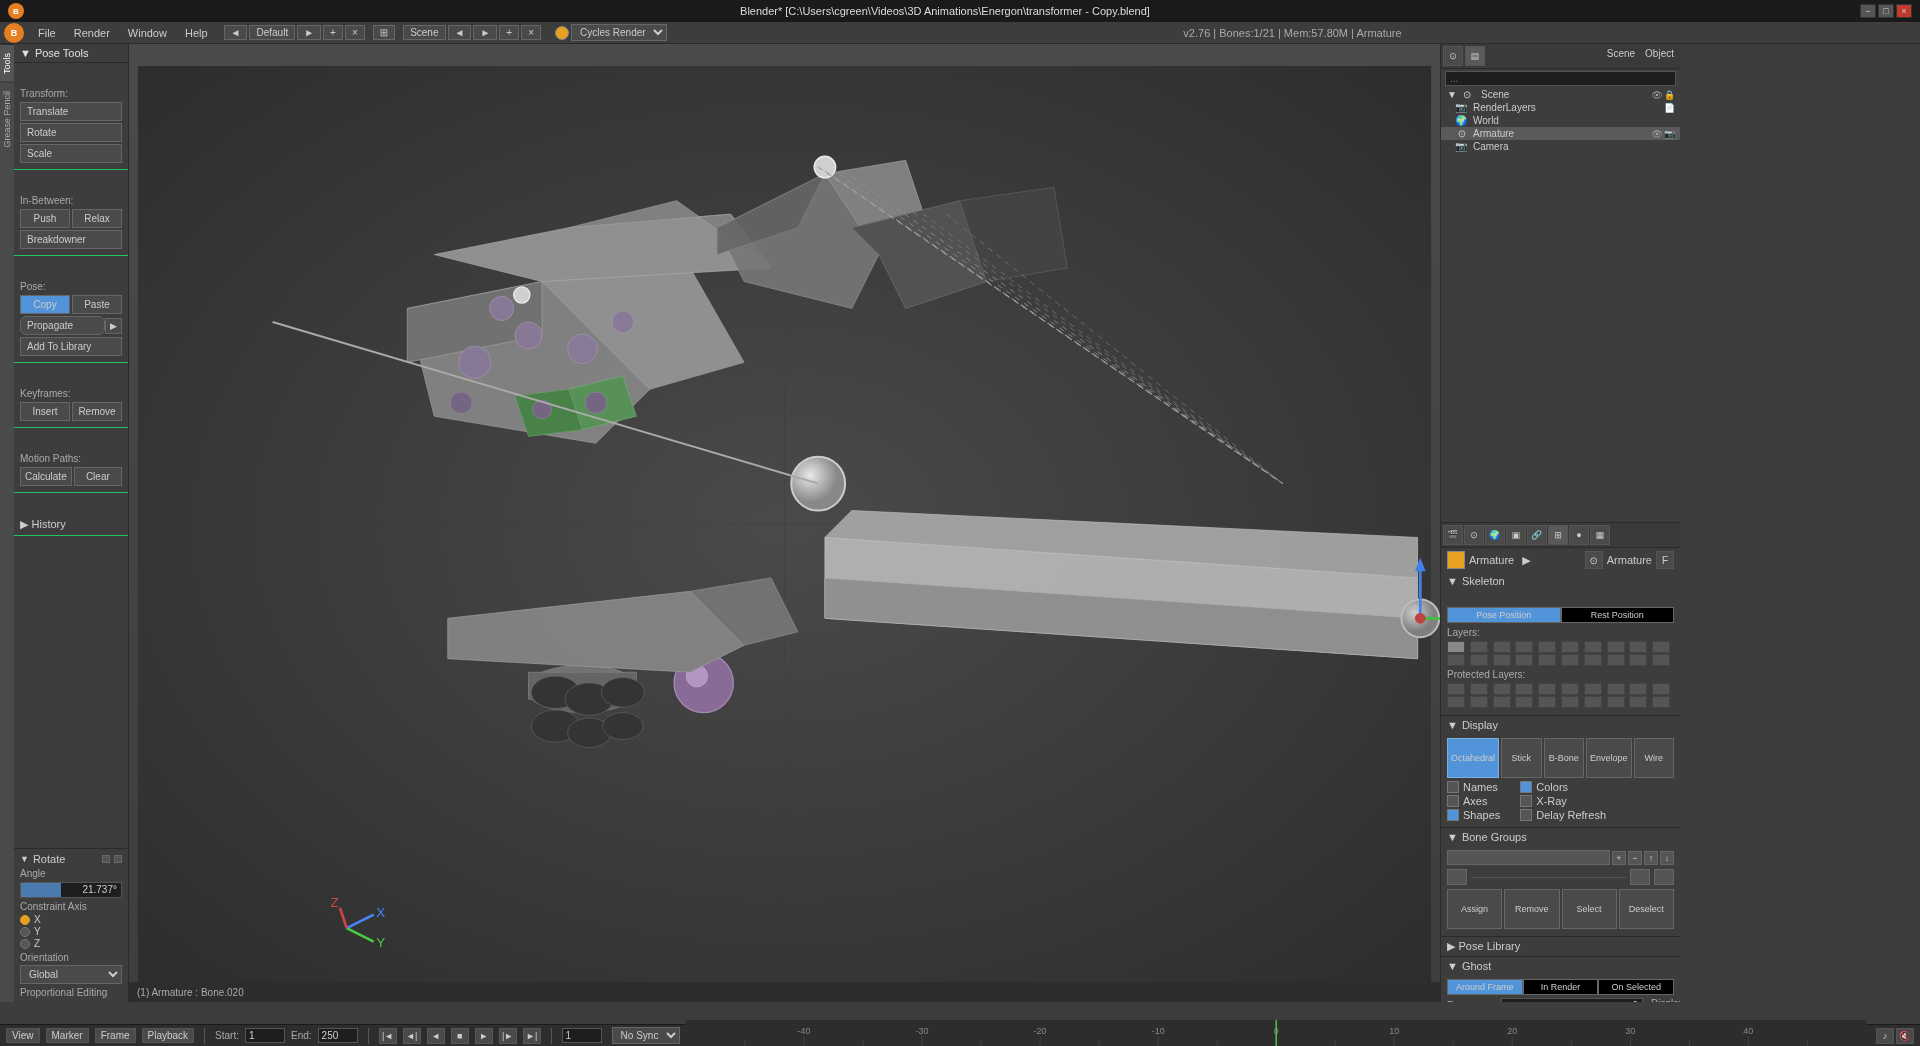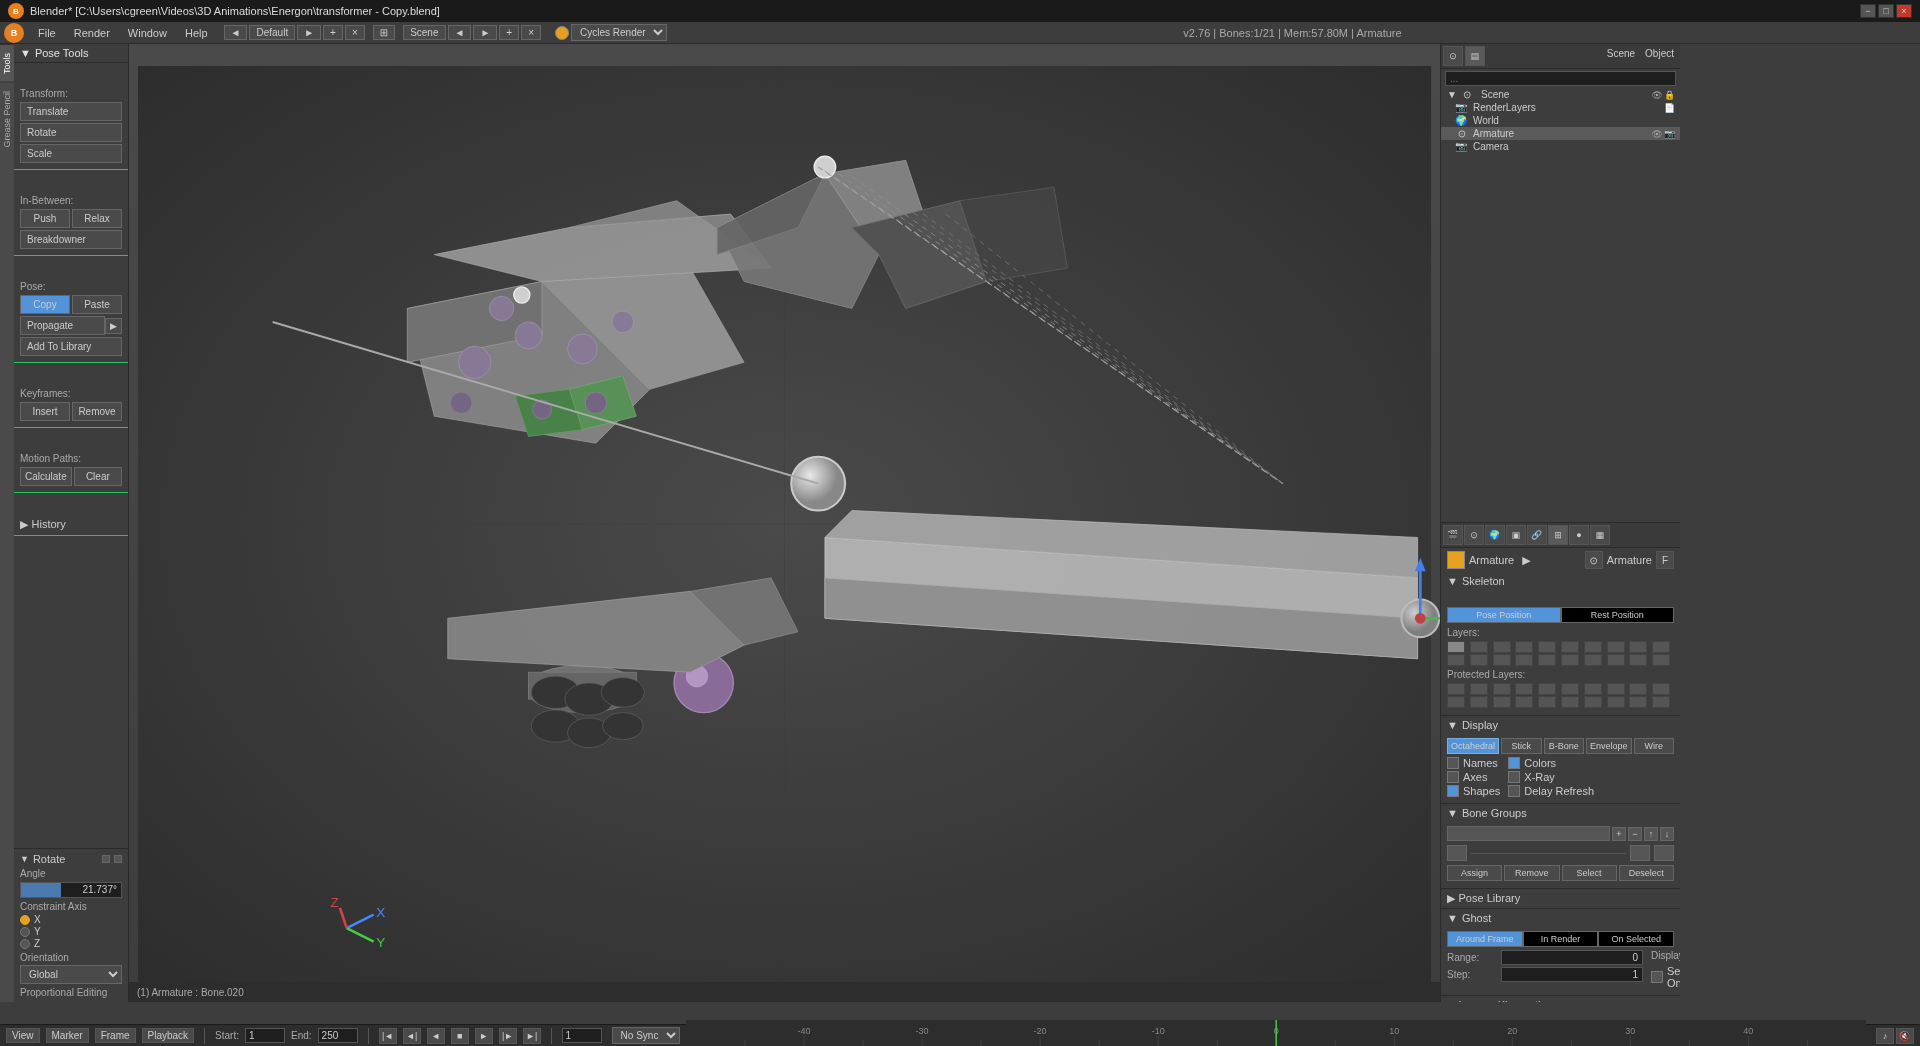--- a/index.html
+++ b/index.html
@@ -20,21 +20,21 @@
       top: 0; left: 0; right: 0;
       height: 22px;
       background: #1a1a1a;
       display: flex;
       align-items: center;
       padding: 0 8px;
       color: #ddd;
       font-size: 11px;
       z-index: 100;
     }
-    #titlebar .title { flex: 1; text-align: left; }
+    #titlebar .title { flex: 1; text-align: center; }
     #titlebar .win-controls { display: flex; gap: 2px; }
     #titlebar .win-btn {
       width: 16px; height: 14px;
       background: #555;
       border: 1px solid #333;
       display: flex; align-items: center; justify-content: center;
       font-size: 9px; color: #ccc; cursor: pointer;
     }
     #titlebar .win-btn.close { background: #c0392b; }
 
@@ -231,21 +231,21 @@
     .section-content {
       padding: 4px 6px;
     }
 
     
     .armature-btn-row {
       display: flex; gap: 2px; margin-bottom: 3px;
     }
     .armature-btn {
       flex: 1;
-      padding: 2px 3px;
+      padding: 14px 3px;
       font-size: 9px;
       border: 1px solid #666;
       cursor: pointer;
       text-align: center;
       color: #ccc;
     }
     .armature-btn.octahedral { background: #5294d9; border-color: #7ab0e0; }
     .armature-btn.inactive { background: #4a4a4a; }
 
     .checkbox-row {
@@ -611,21 +611,21 @@
     <button class="panel-btn">Breakdowner</button>
   </div>
 
   <div class="panel-section">
     <div class="panel-section-title">Pose:</div>
     <div class="panel-btn-row">
       <button class="panel-btn-half active">Copy</button>
       <button class="panel-btn-half">Paste</button>
     </div>
     <div style="display:flex;align-items:center;margin-bottom:2px;">
-      <button class="panel-btn" style="flex:1;margin-bottom:0;">Propagate</button>
+      <button class="panel-btn" style="flex:1;margin-bottom:0;border-radius:6px;">Propagate</button>
       <button style="padding:2px 4px;background:#4a4a4a;border:1px solid #666;color:#ccc;font-size:9px;cursor:pointer;">▶</button>
     </div>
     <button class="panel-btn">Add To Library</button>
   </div>
 
   <div class="panel-section">
     <div class="panel-section-title">Keyframes:</div>
     <div class="panel-btn-row">
       <button class="panel-btn-half">Insert</button>
       <button class="panel-btn-half">Remove</button>
@@ -1100,21 +1100,21 @@
         <span>Display</span>
       </div>
       <div class="section-content">
         <div class="armature-btn-row">
           <div class="armature-btn octahedral">Octahedral</div>
           <div class="armature-btn inactive">Stick</div>
           <div class="armature-btn inactive">B-Bone</div>
           <div class="armature-btn inactive">Envelope</div>
           <div class="armature-btn inactive">Wire</div>
         </div>
-        <div style="display:flex;gap:8px;">
+        <div style="display:flex;gap:20px;">
           <div>
             <div class="checkbox-row">
               <div class="cb"></div>
               <span>Names</span>
             </div>
             <div class="checkbox-row">
               <div class="cb"></div>
               <span>Axes</span>
             </div>
             <div class="checkbox-row">

